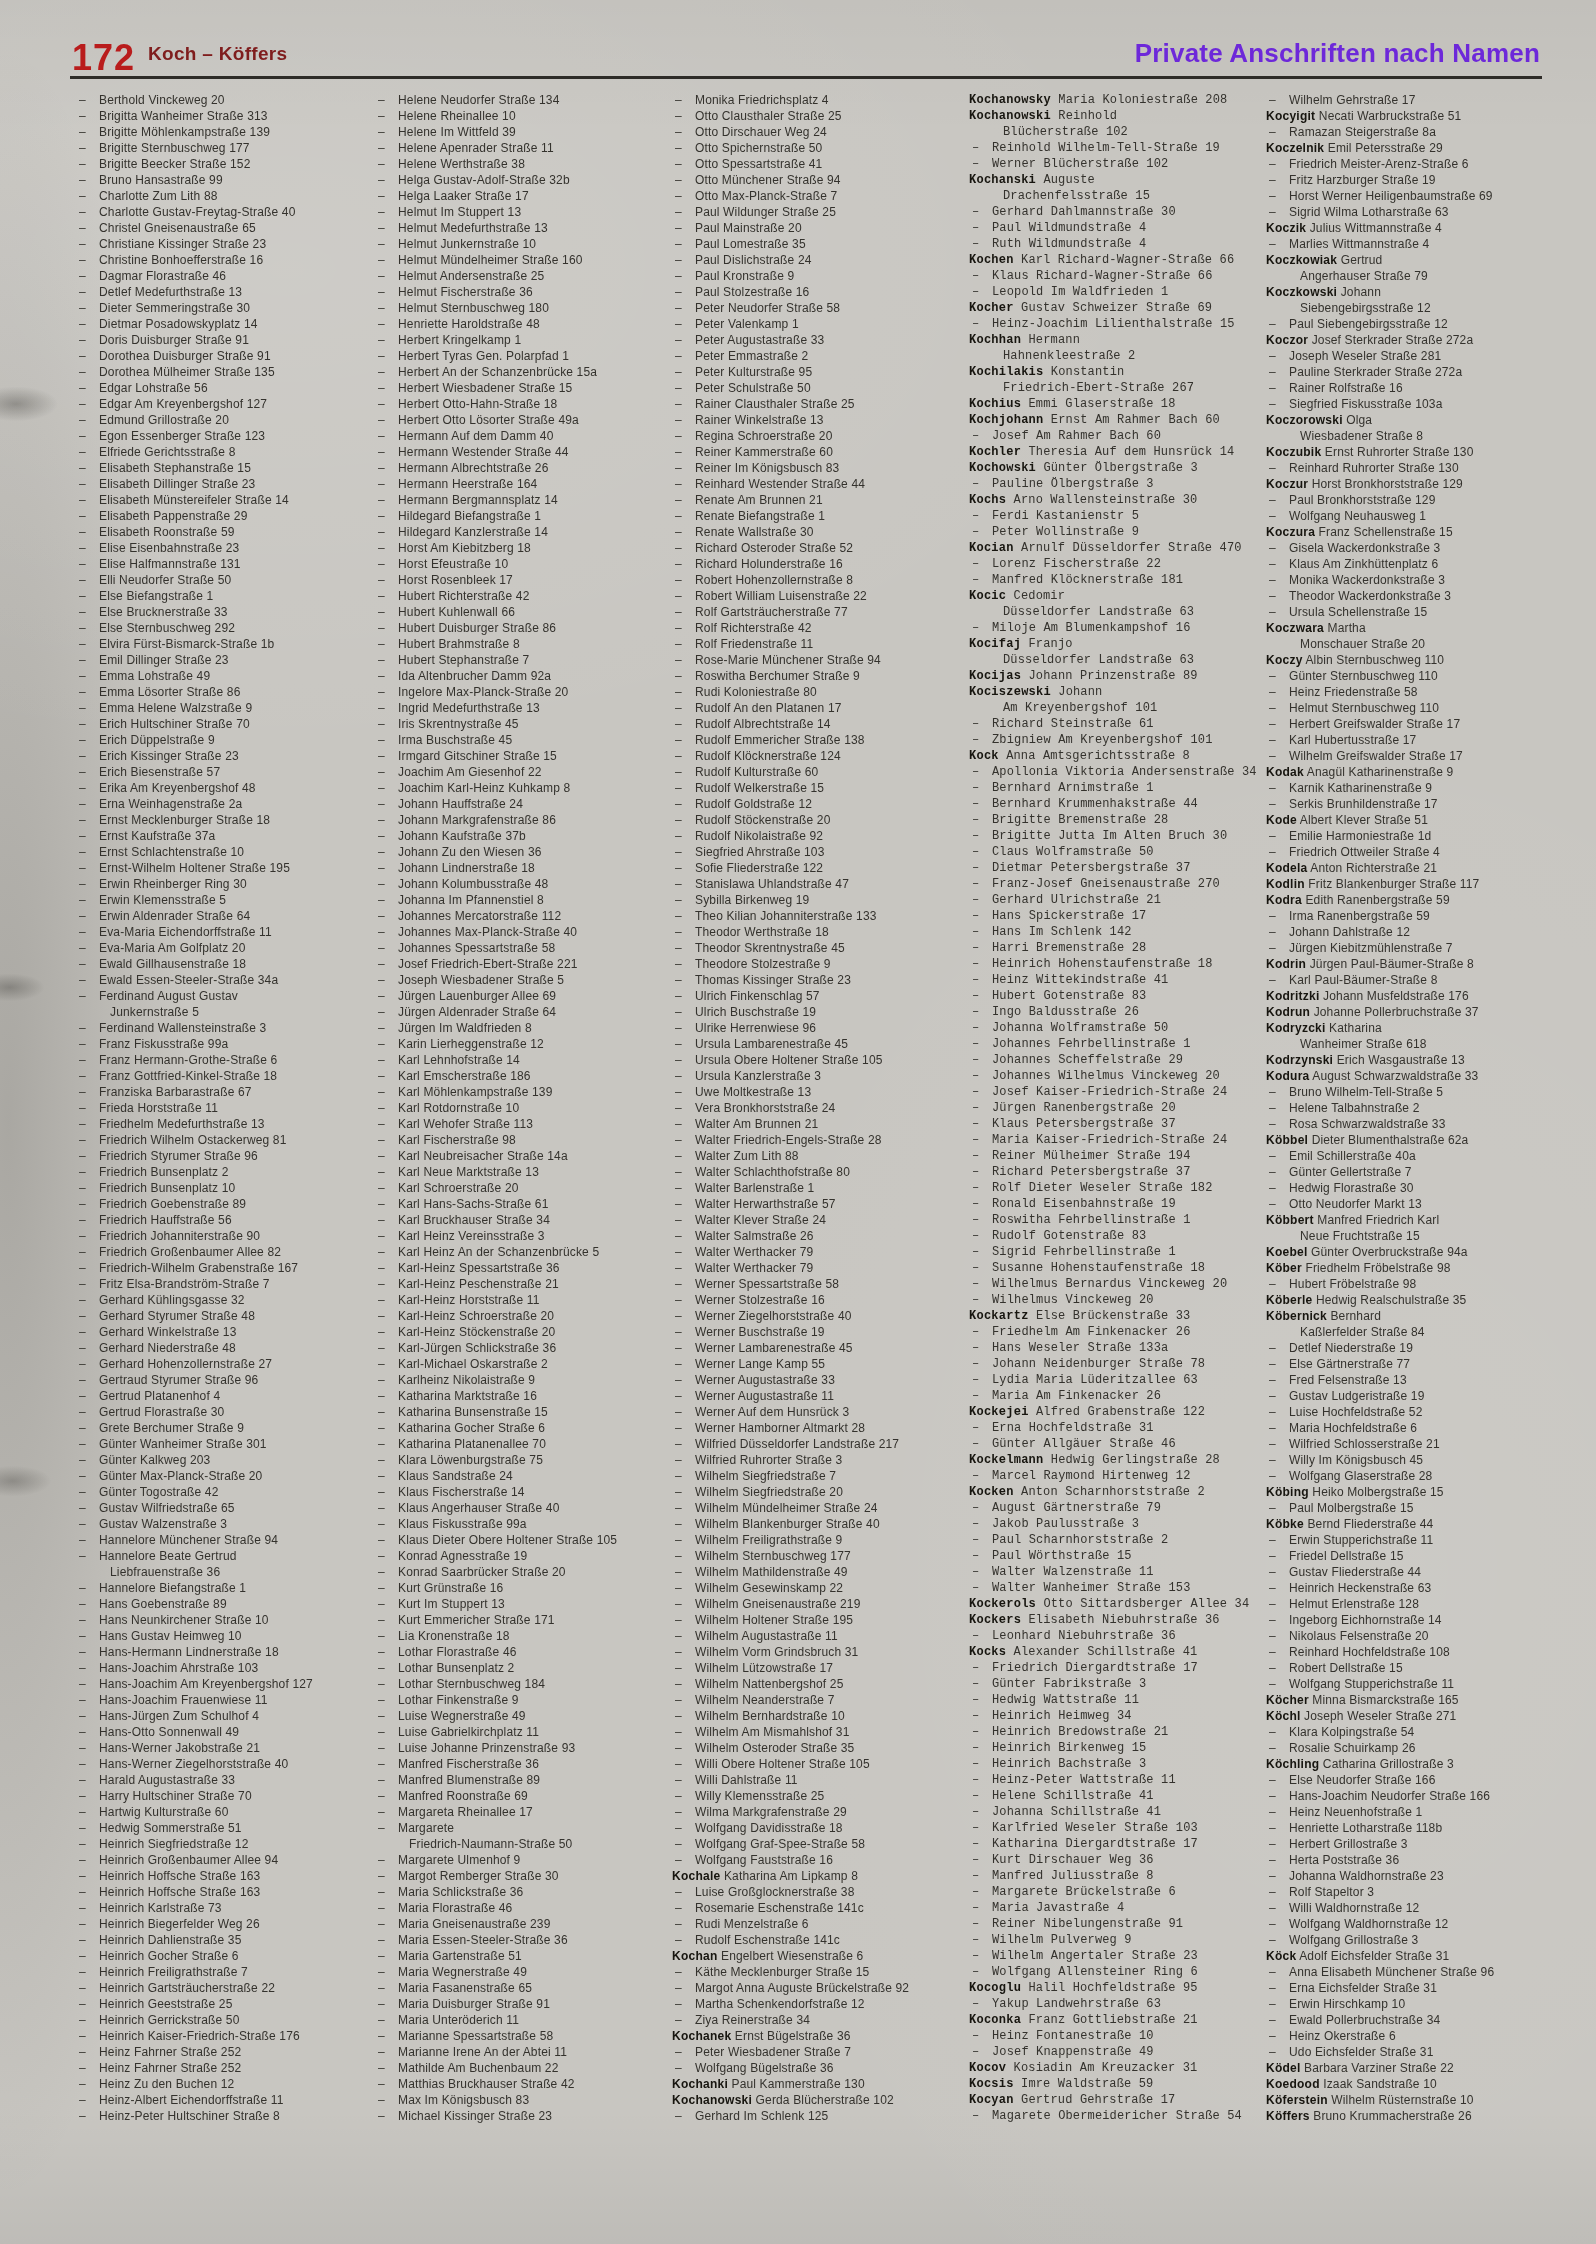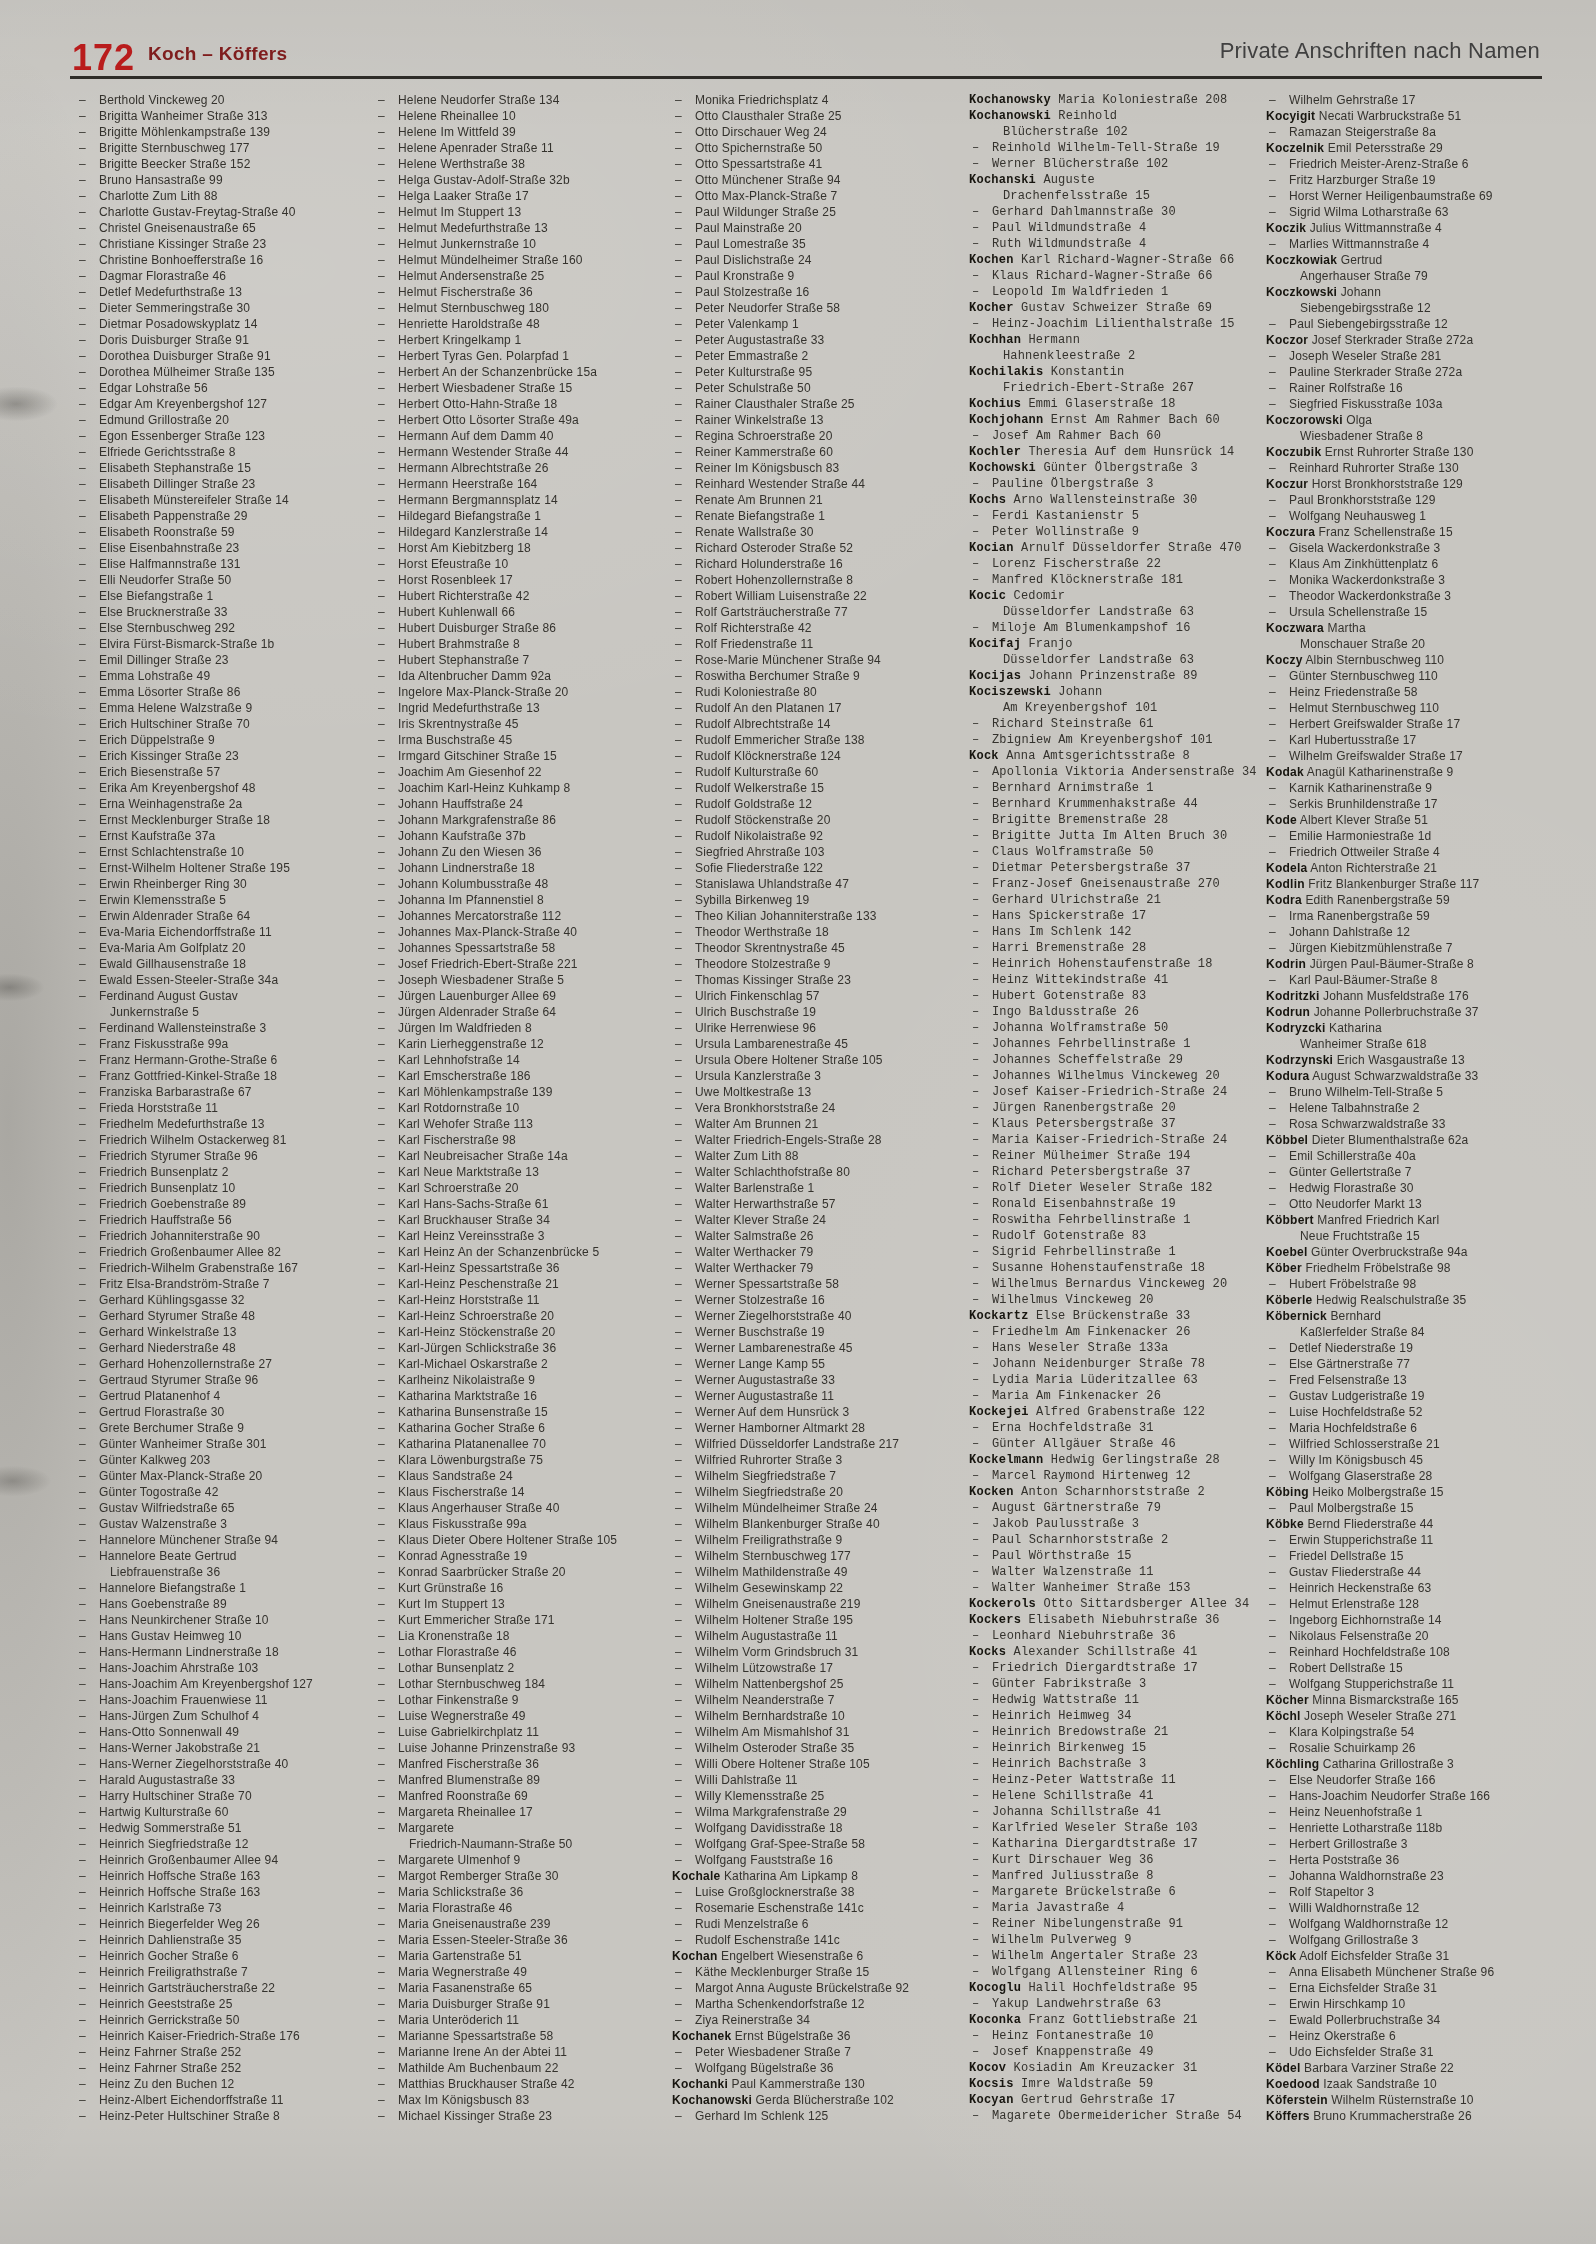--- a/index.html
+++ b/index.html
@@ -21,21 +21,21 @@
   .page-number{
     position:absolute;left:72px;top:28px;
     font-size:36px;font-weight:bold;color:#b91c1c;letter-spacing:1px;line-height:1;margin-top:12px;
   }
   .page-range{
     position:absolute;left:148px;top:44px;
     font-size:19px;font-weight:bold;color:#7f1d1d;letter-spacing:0.3px;line-height:1;
   }
   .section-title{
     position:absolute;right:56px;top:40px;
-    font-size:22px;font-weight:normal;color:#404040;letter-spacing:0.2px;line-height:1;
+    font-size:26px;font-weight:bold;color:#6d28d9;letter-spacing:0.2px;line-height:1;
   }
   .header-rule{
     position:absolute;left:70px;right:54px;top:76px;height:3px;
     background:#2e2c28;
   }
   .col{position:absolute;top:92px;width:292px;}
   .col-1{left:76px;}
   .col-2{left:375px;}
   .col-3{left:672px;}
   .col-4{left:969px;font-family:Liberation Mono, monospace;}

